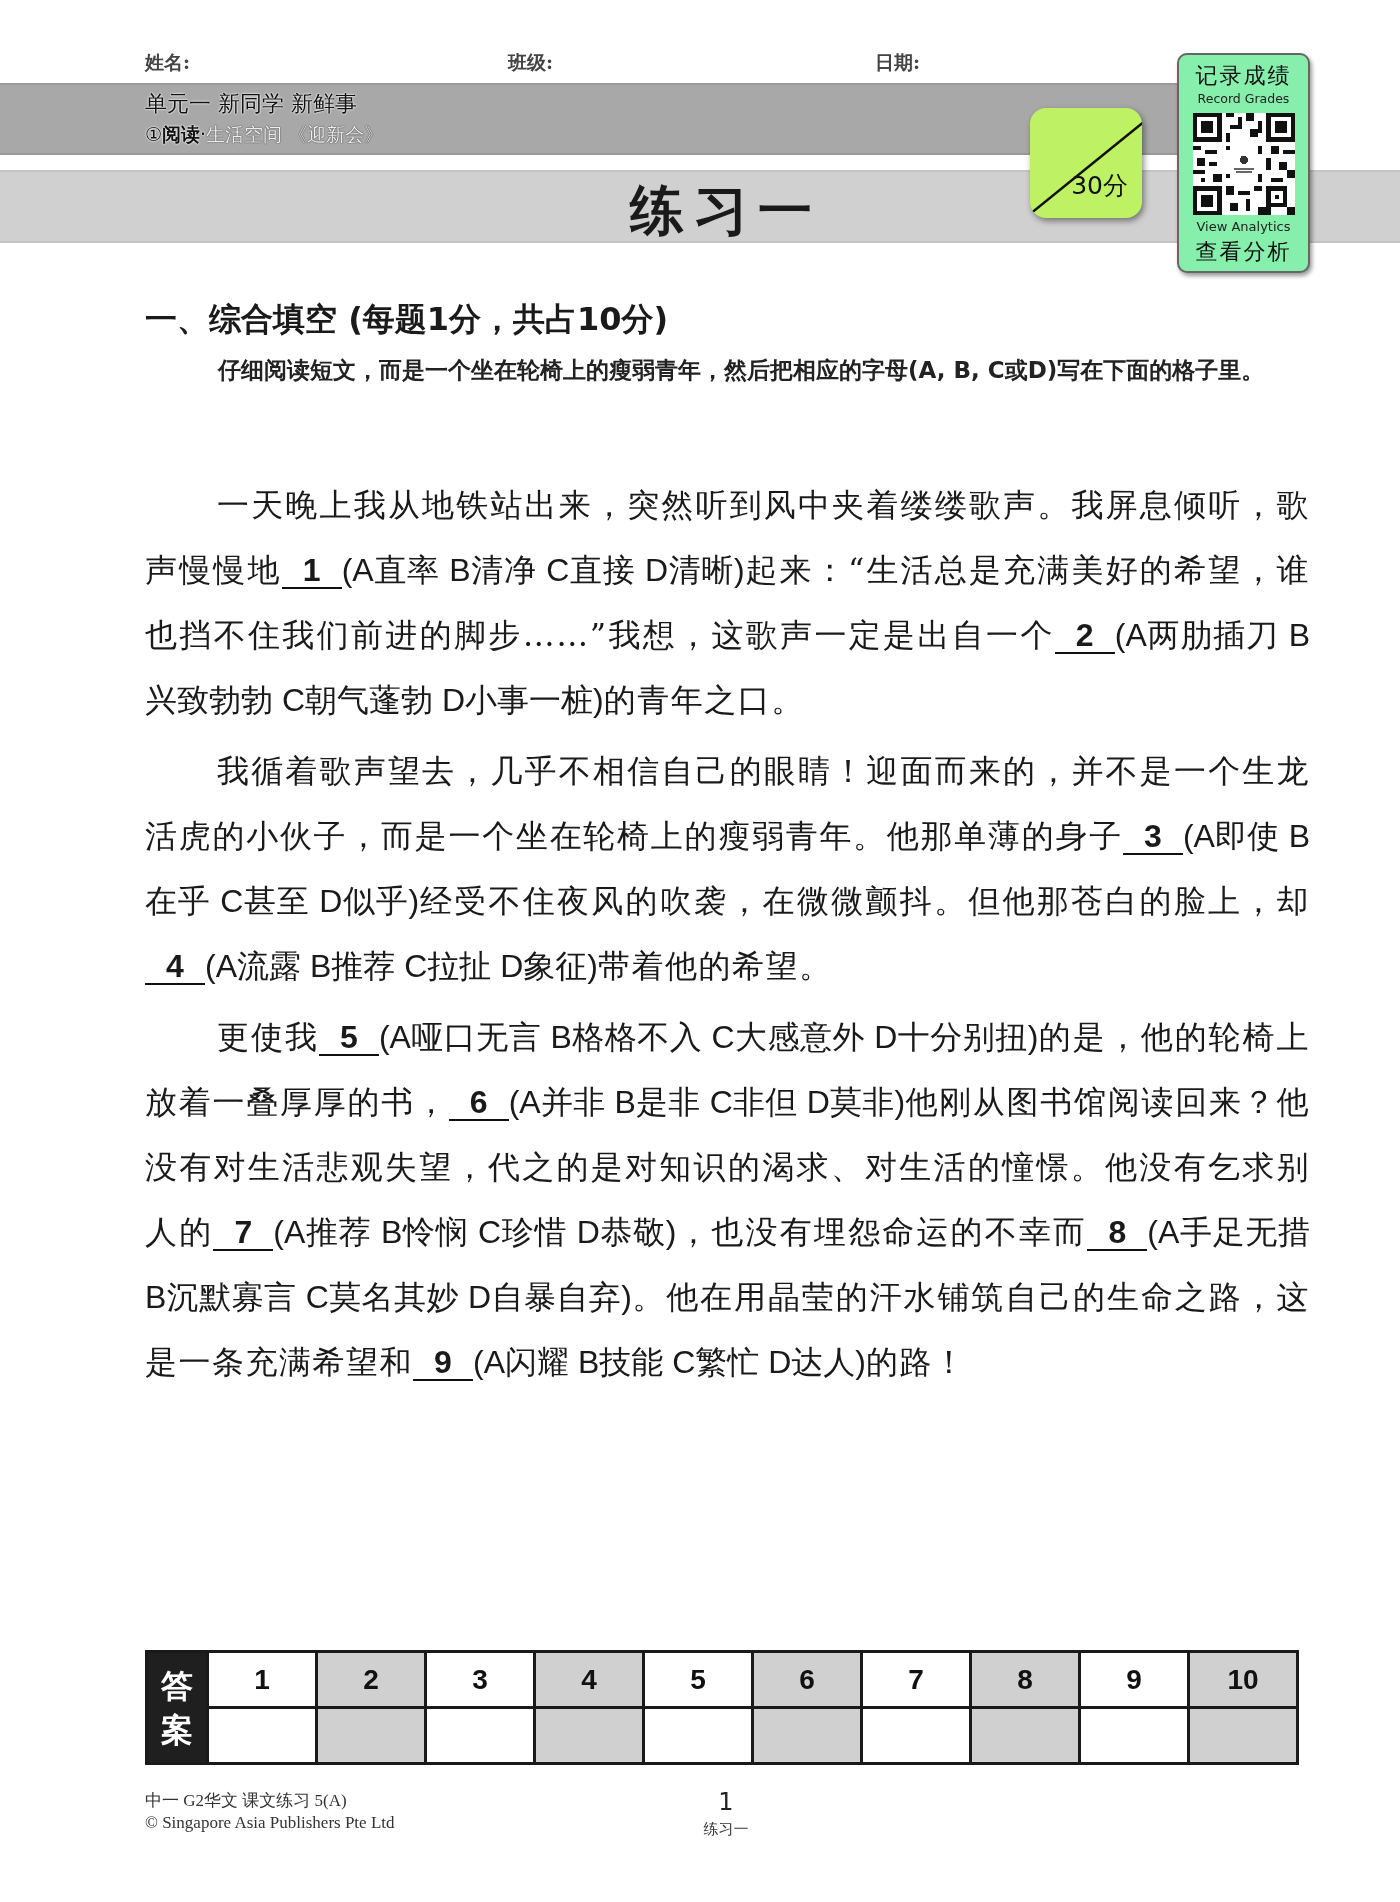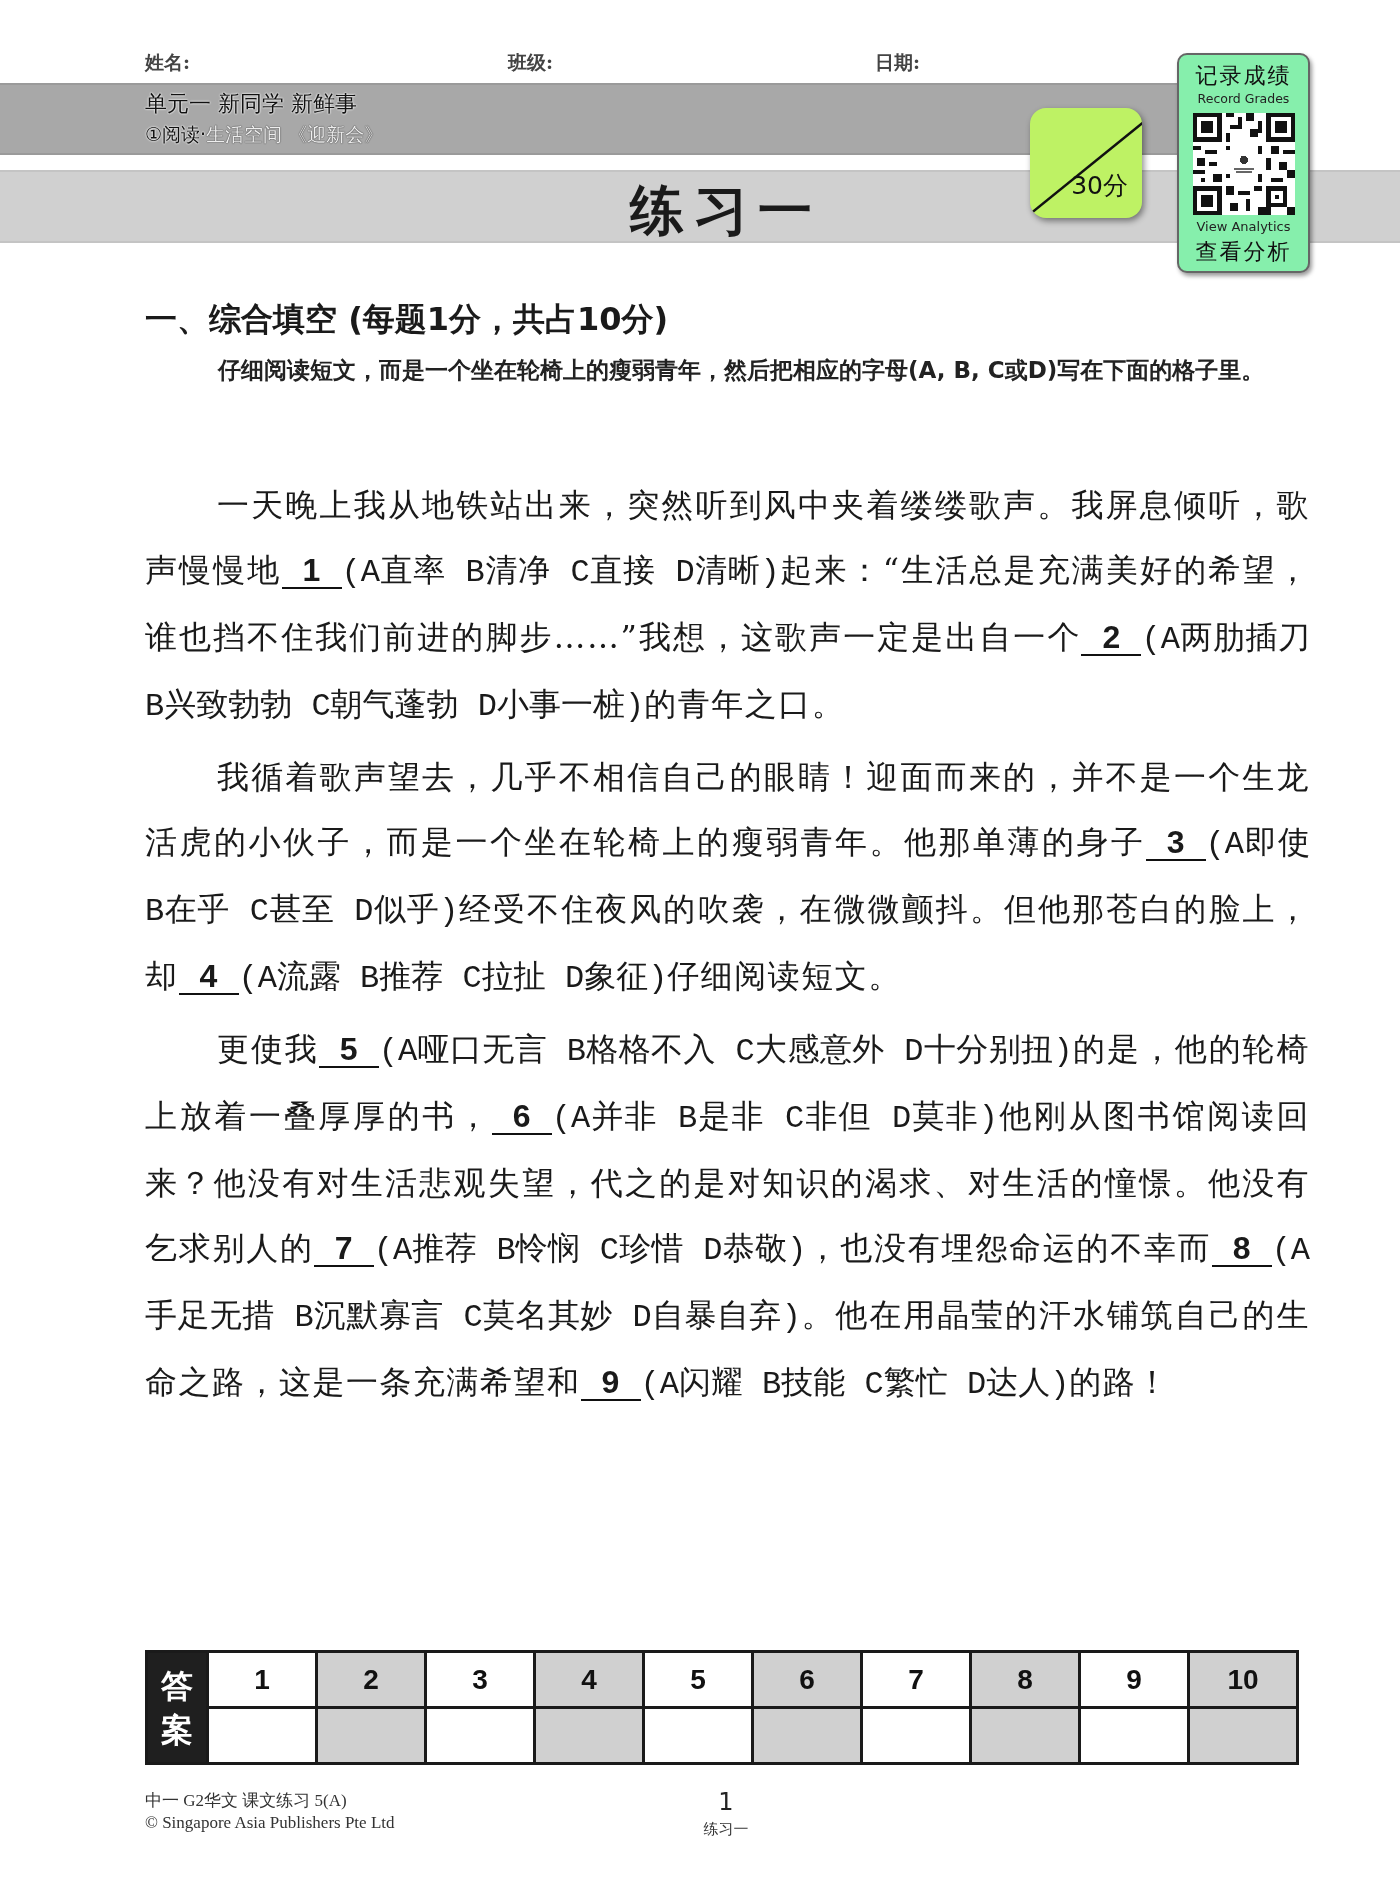--- a/index.html
+++ b/index.html
@@ -21,21 +21,21 @@
     box-sizing: border-box;
   }
   .unit-title {
     position: absolute; left: 145px; top: 4px; font-size: 22px; color: #111;
     text-shadow: 0 0 2px #fff, 0 0 2px #fff;
   }
   .unit-sub {
     position: absolute; left: 145px; top: 37px; font-size: 19px; color: #111;
     text-shadow: 0 0 2px #fff, 0 0 2px #fff;
   }
-  .unit-sub b { font-weight: normal; }
+  .unit-sub b { font-weight: bold; }
   .unit-sub .light { color: #eee; text-shadow: 0 0 1px #333, 0 0 1px #333; }
 
   
   .title-band {
     position: absolute; left: 0; top: 170px; width: 1400px; height: 73px;
     background: #d0d0d0; border-top: 2px solid #c4c4c4; border-bottom: 2px solid #c4c4c4;
     box-sizing: border-box;
   }
   .page-title {
     position: absolute; left: 0; width: 1452px; text-align: center; top: 3px;
@@ -78,21 +78,21 @@
     font-family: "DejaVu Serif", "Liberation Serif", serif;
     font-size: 32px; line-height: 65px; color: #1a1a1a; text-align: justify; letter-spacing: 1.5px;
   }
   .passage p { margin: 0 0 0 0; text-indent: 72px; }
   .passage p + p { margin-top: 6px; }
   .blank {
     display: inline-block; min-width: 60px; text-align: center; border-bottom: 2.5px solid #111;
     font-family: "Liberation Sans", sans-serif; font-weight: bold; line-height: 34px; text-indent: 0;
     letter-spacing: 0;
   }
-  .opt { font-family: Liberation Mono, monospace; letter-spacing: 0; }
+  .opt { font-family: Liberation Sans, sans-serif; letter-spacing: 0; }
 
   
   .answer-table {
     position: absolute; left: 145px; top: 1650px; border-collapse: collapse;
     border: 3px solid #1a1a1a;
   }
   .answer-table td {
     border: 3px solid #1a1a1a; width: 106px; height: 53px; text-align: center; vertical-align: middle;
     font-family: "Liberation Sans", sans-serif; font-weight: bold; font-size: 28px; color: #111;
     padding: 0;
@@ -192,21 +192,21 @@
   </svg>
   <div class="qr-bot-en">View Analytics</div>
   <div class="qr-bot-zh">查看分析</div>
 </div>
 
 <div class="section-heading">一、综合填空 (每题1分，共占10分)</div>
 <div class="instructions">仔细阅读短文，而是一个坐在轮椅上的瘦弱青年，然后把相应的字母(A, B, C或D)写在下面的格子里。</div>
 
 <div class="passage">
   <p><span>一天晚上我从地铁站出来，突然听到风中夹着缕缕歌声。我屏息倾听，歌声慢慢地</span><span class="blank">1</span><span class="opt">(A直率 B清净 C直接 D清晰)</span><span>起来：“生活总是充满美好的希望，谁也挡不住我们前进的脚步……”我想，这歌声一定是出自一个</span><span class="blank">2</span><span class="opt">(A两肋插刀 B兴致勃勃 C朝气蓬勃 D小事一桩)</span><span>的青年之口。</span></p>
-  <p><span>我循着歌声望去，几乎不相信自己的眼睛！迎面而来的，并不是一个生龙活虎的小伙子，而是一个坐在轮椅上的瘦弱青年。他那单薄的身子</span><span class="blank">3</span><span class="opt">(A即使 B在乎 C甚至 D似乎)</span><span>经受不住夜风的吹袭，在微微颤抖。但他那苍白的脸上，却</span><span class="blank">4</span><span class="opt">(A流露 B推荐 C拉扯 D象征)</span><span>仔细阅读短文。</span></p>
+  <p><span>我循着歌声望去，几乎不相信自己的眼睛！迎面而来的，并不是一个生龙活虎的小伙子，而是一个坐在轮椅上的瘦弱青年。他那单薄的身子</span><span class="blank">3</span><span class="opt">(A即使 B在乎 C甚至 D似乎)</span><span>经受不住夜风的吹袭，在微微颤抖。但他那苍白的脸上，却</span><span class="blank">4</span><span class="opt">(A流露 B推荐 C拉扯 D象征)</span><span>带着他的希望。</span></p>
   <p><span>更使我</span><span class="blank">5</span><span class="opt">(A哑口无言 B格格不入 C大感意外 D十分别扭)</span><span>的是，他的轮椅上放着一叠厚厚的书，</span><span class="blank">6</span><span class="opt">(A并非 B是非 C非但 D莫非)</span><span>他刚从图书馆阅读回来？他没有对生活悲观失望，代之的是对知识的渴求、对生活的憧憬。他没有乞求别人的</span><span class="blank">7</span><span class="opt">(A推荐 B怜悯 C珍惜 D恭敬)</span><span>，也没有埋怨命运的不幸而</span><span class="blank">8</span><span class="opt">(A手足无措 B沉默寡言 C莫名其妙 D自暴自弃)</span><span>。他在用晶莹的汗水铺筑自己的生命之路，这是一条充满希望和</span><span class="blank">9</span><span class="opt">(A闪耀 B技能 C繁忙 D达人)</span><span>的路！</span></p>
 </div>
 
 <table class="answer-table">
   <tbody>
       <tr>
     <td class="head" rowspan="2"><span>答</span><br><span>案</span></td>
     <td>1</td>
     <td class="shade">2</td>
     <td>3</td>

